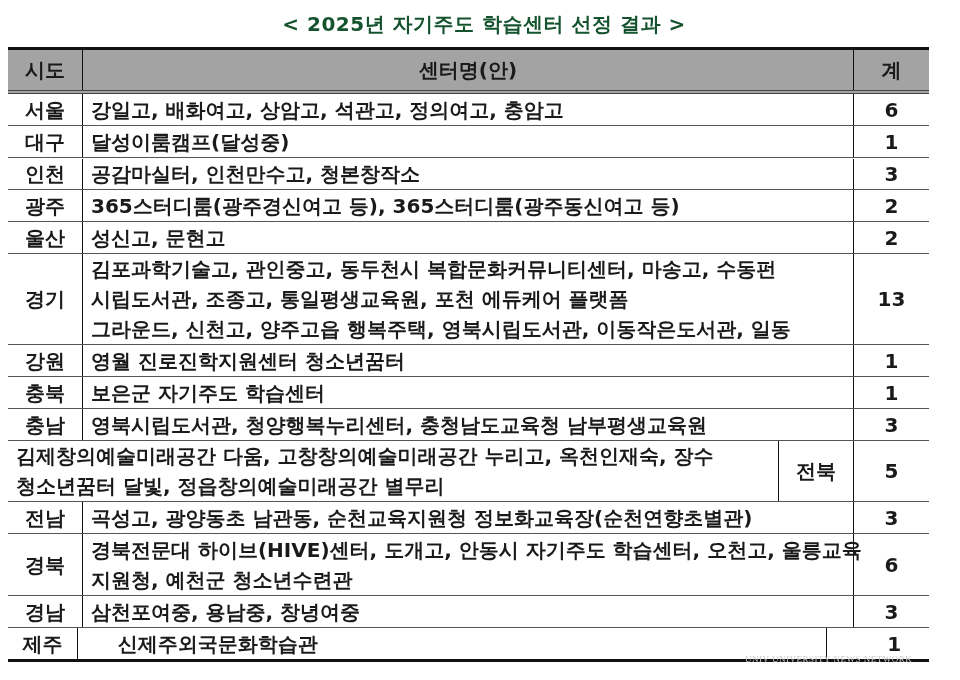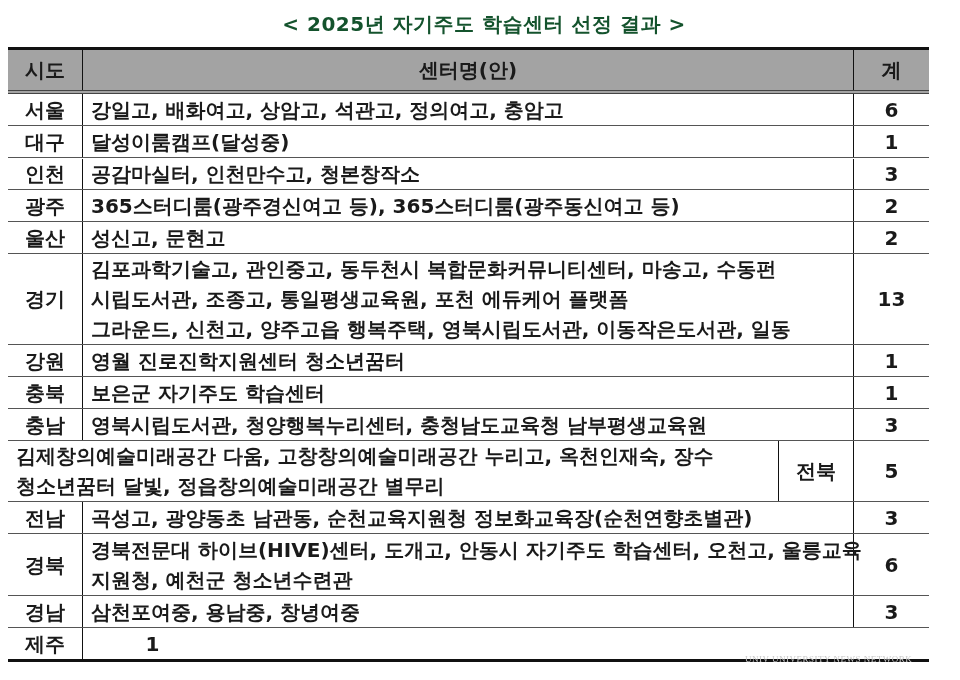--- a/index.html
+++ b/index.html
@@ -214,18 +214,23 @@
         <div class="cell c-region">경남</div>
         <div class="cell c-name">
           <div class="lines">
             <span>삼천포여중, 용남중, 창녕여중</span>
           </div>
         </div>
         <div class="cell c-count">3</div>
       </div>
       <div class="row" style="height: 31px;">
         <div class="cell c-region">제주</div>
+        <div class="cell c-name">
+          <div class="lines">
+            <span>신제주외국문화학습관</span>
+          </div>
+        </div>
         <div class="cell c-count">1</div>
       </div>
     </div>
 </div>
 
 <div class="watermark">UNIV UNIVERSITY NEWS NETWORK</div>
 
 </body></html>

